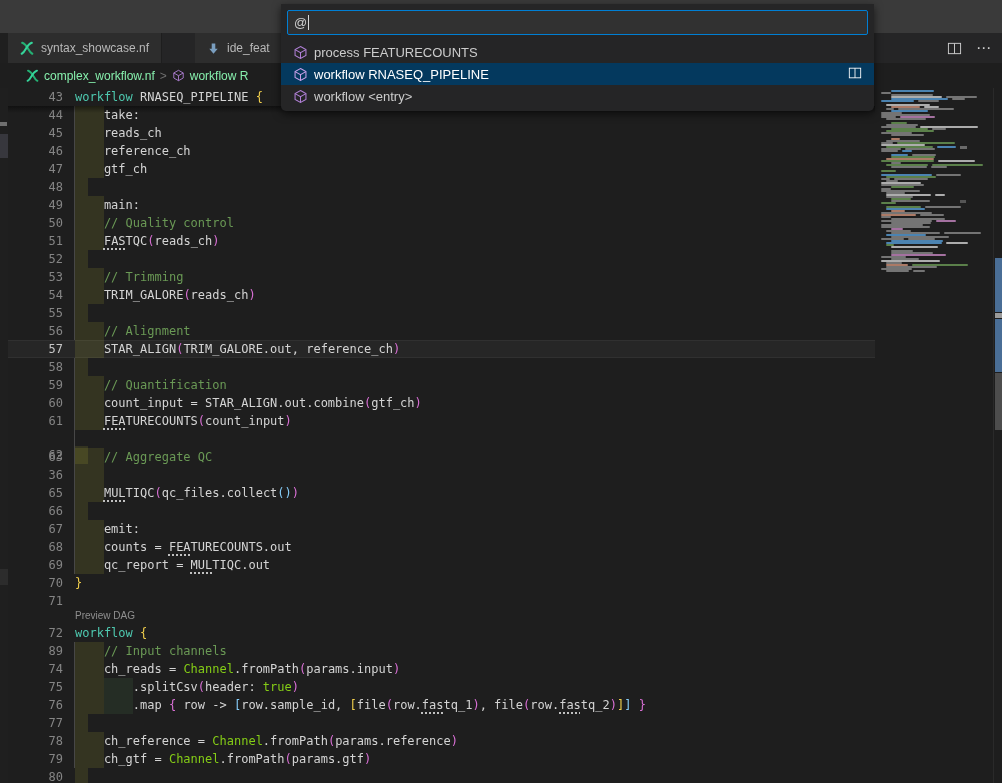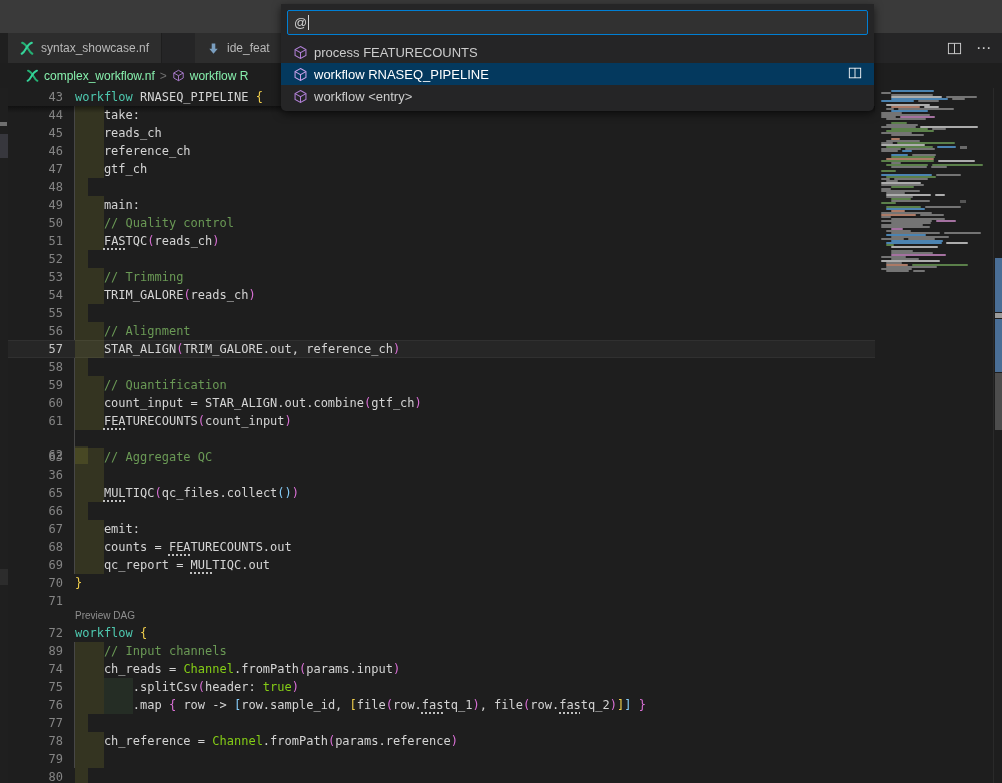--- a/index.html
+++ b/index.html
@@ -323,20 +323,21 @@
           <span class="code"></span>
         </div>
         <div class="crow" style="top: 644px;">
           <div class="band l1"></div>
           <span class="ln">78</span>
           <span class="code"><span class="t">    ch_reference = </span><span class="ty">Channel</span><span class="t">.fromPath</span><span class="b2">(</span><span class="t">params.reference</span><span class="b2">)</span></span>
         </div>
         <div class="crow" style="top: 662px;">
           <div class="band l1"></div>
           <span class="ln">79</span>
+          <span class="code"><span class="t">    ch_gtf = </span><span class="ty">Channel</span><span class="t">.fromPath</span><span class="b2">(</span><span class="t">params.gtf</span><span class="b2">)</span></span>
         </div>
         <div class="crow" style="top: 680px;">
           <div class="band l1 narrow"></div>
           <span class="ln">80</span>
           <span class="code"></span>
         </div>
       </div>
     <div class="sticky-shadow"></div>
     <div class="codelens">Preview DAG</div>
   </div>

